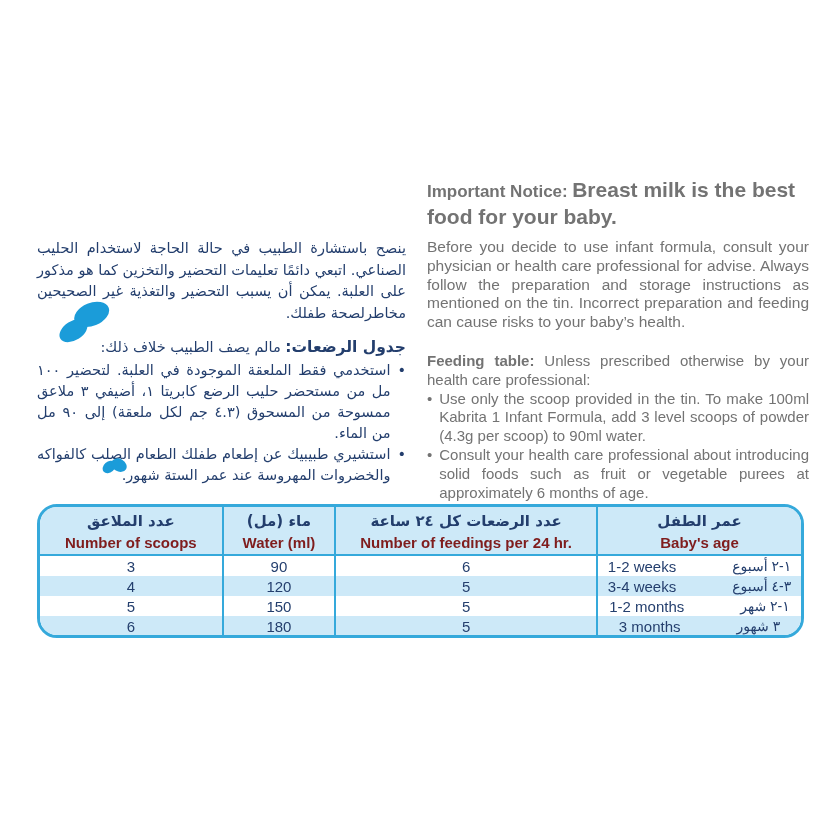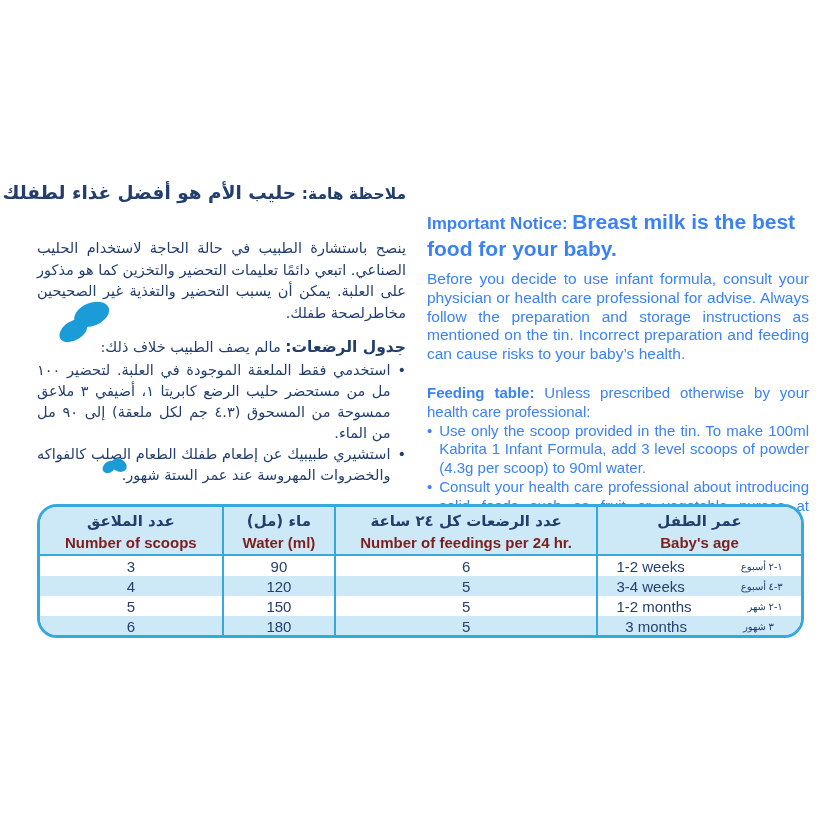--- a/index.html
+++ b/index.html
@@ -12,21 +12,21 @@
   .ar-heading{position:absolute;left:37px;top:182px;width:369px;white-space:nowrap;font-weight:bold;}
   .ar-heading .lbl{font-size:15.5px;}
   .ar-heading .main{font-size:18.5px;}
   .ar-body{position:absolute;left:37px;top:238px;width:369px;font-size:14.5px;line-height:21.5px;text-align:justify;}
   .ar-feeding{position:absolute;left:37px;top:337px;width:369px;font-size:14.5px;line-height:21px;}
   .ar-feeding .head{margin-bottom:2px;}
   .ar-feeding .head .lbl{font-weight:bold;font-size:15.5px;}
   .bullet{display:flex;gap:7px;align-items:flex-start;text-align:justify;}
   .bullet .mk{flex:0 0 auto;line-height:21px;}
   
-  .en{color:#3b82f6;margin-top:32px;}
+  .en{color:#737373;}
   .en-heading{position:absolute;left:427px;top:177px;width:382px;font-weight:bold;line-height:25px;}
   .en-heading .lbl{font-size:17px;}
   .en-heading .main{font-size:21px;}
   .en-body{position:absolute;left:427px;top:238px;width:382px;font-size:15.5px;line-height:18.8px;text-align:justify;}
   .en-feeding{position:absolute;left:427px;top:352px;width:382px;font-size:15px;line-height:18.8px;}
   .en-feeding .head{text-align:justify;}
   .en-feeding .head .lbl{font-weight:bold;}
   .en-feeding .bullet .mk{line-height:18.8px;}
   
   .bfly{position:absolute;}
@@ -41,31 +41,27 @@
   table.ftable{width:100%;height:100%;border-collapse:collapse;table-layout:fixed;}
   .ftable th,.ftable td{padding:0;margin:0;text-align:center;vertical-align:middle;}
   .ftable th:not(:first-child),.ftable td:not(:first-child){border-left:2px solid #35a9db;}
   .ftable thead th{height:47px;background:#cde9f8;border-bottom:2px solid #35a9db;}
   .h-ar{display:block;font-size:15px;font-weight:bold;color:#233e6d;line-height:24px;direction:rtl;
         font-family:"DejaVu Sans","Liberation Sans",sans-serif;}
   .h-en{display:block;font-size:15px;font-weight:bold;color:#7f1d1d;line-height:20px;}
   .ftable tbody td{height:20px;font-size:15px;color:#243f6e;}
   .ftable tbody tr.alt{background:#cde9f8;}
   .age{display:flex;justify-content:center;align-items:center;gap:12px;}
-  .age-ar{direction:rtl;font-family:Liberation Serif, serif;font-size:10px;margin-left:44px;}
+  .age-ar{direction:rtl;font-family:Liberation Sans, sans-serif;font-size:14px;margin-left:44px;}
 </style>
 </head>
 <body>
 
 <div class="page">
 
-  <div class="ar ar-heading" lang="ar">
-    <span class="lbl">ملاحظة هامة:</span>
-    <span class="main">حليب الأم هو أفضل غذاء لطفلك</span>
-  </div>
 
   <div class="en en-heading">
     <span class="lbl">Important Notice:</span>
     <span class="main">Breast milk is the best food for your baby.</span>
   </div>
 
   <div class="ar ar-body" lang="ar">ينصح باستشارة الطبيب في حالة الحاجة لاستخدام الحليب الصناعي. اتبعي دائمًا تعليمات التحضير والتخزين كما هو مذكور على العلبة. يمكن أن يسبب التحضير والتغذية غير الصحيحين مخاطرلصحة طفلك.</div>
 
   <div class="en en-body">Before you decide to use infant formula, consult your physician or health care professional for advise. Always follow the preparation and storage instructions as mentioned on the tin. Incorrect preparation and feeding can cause risks to your baby’s health.</div>
 

